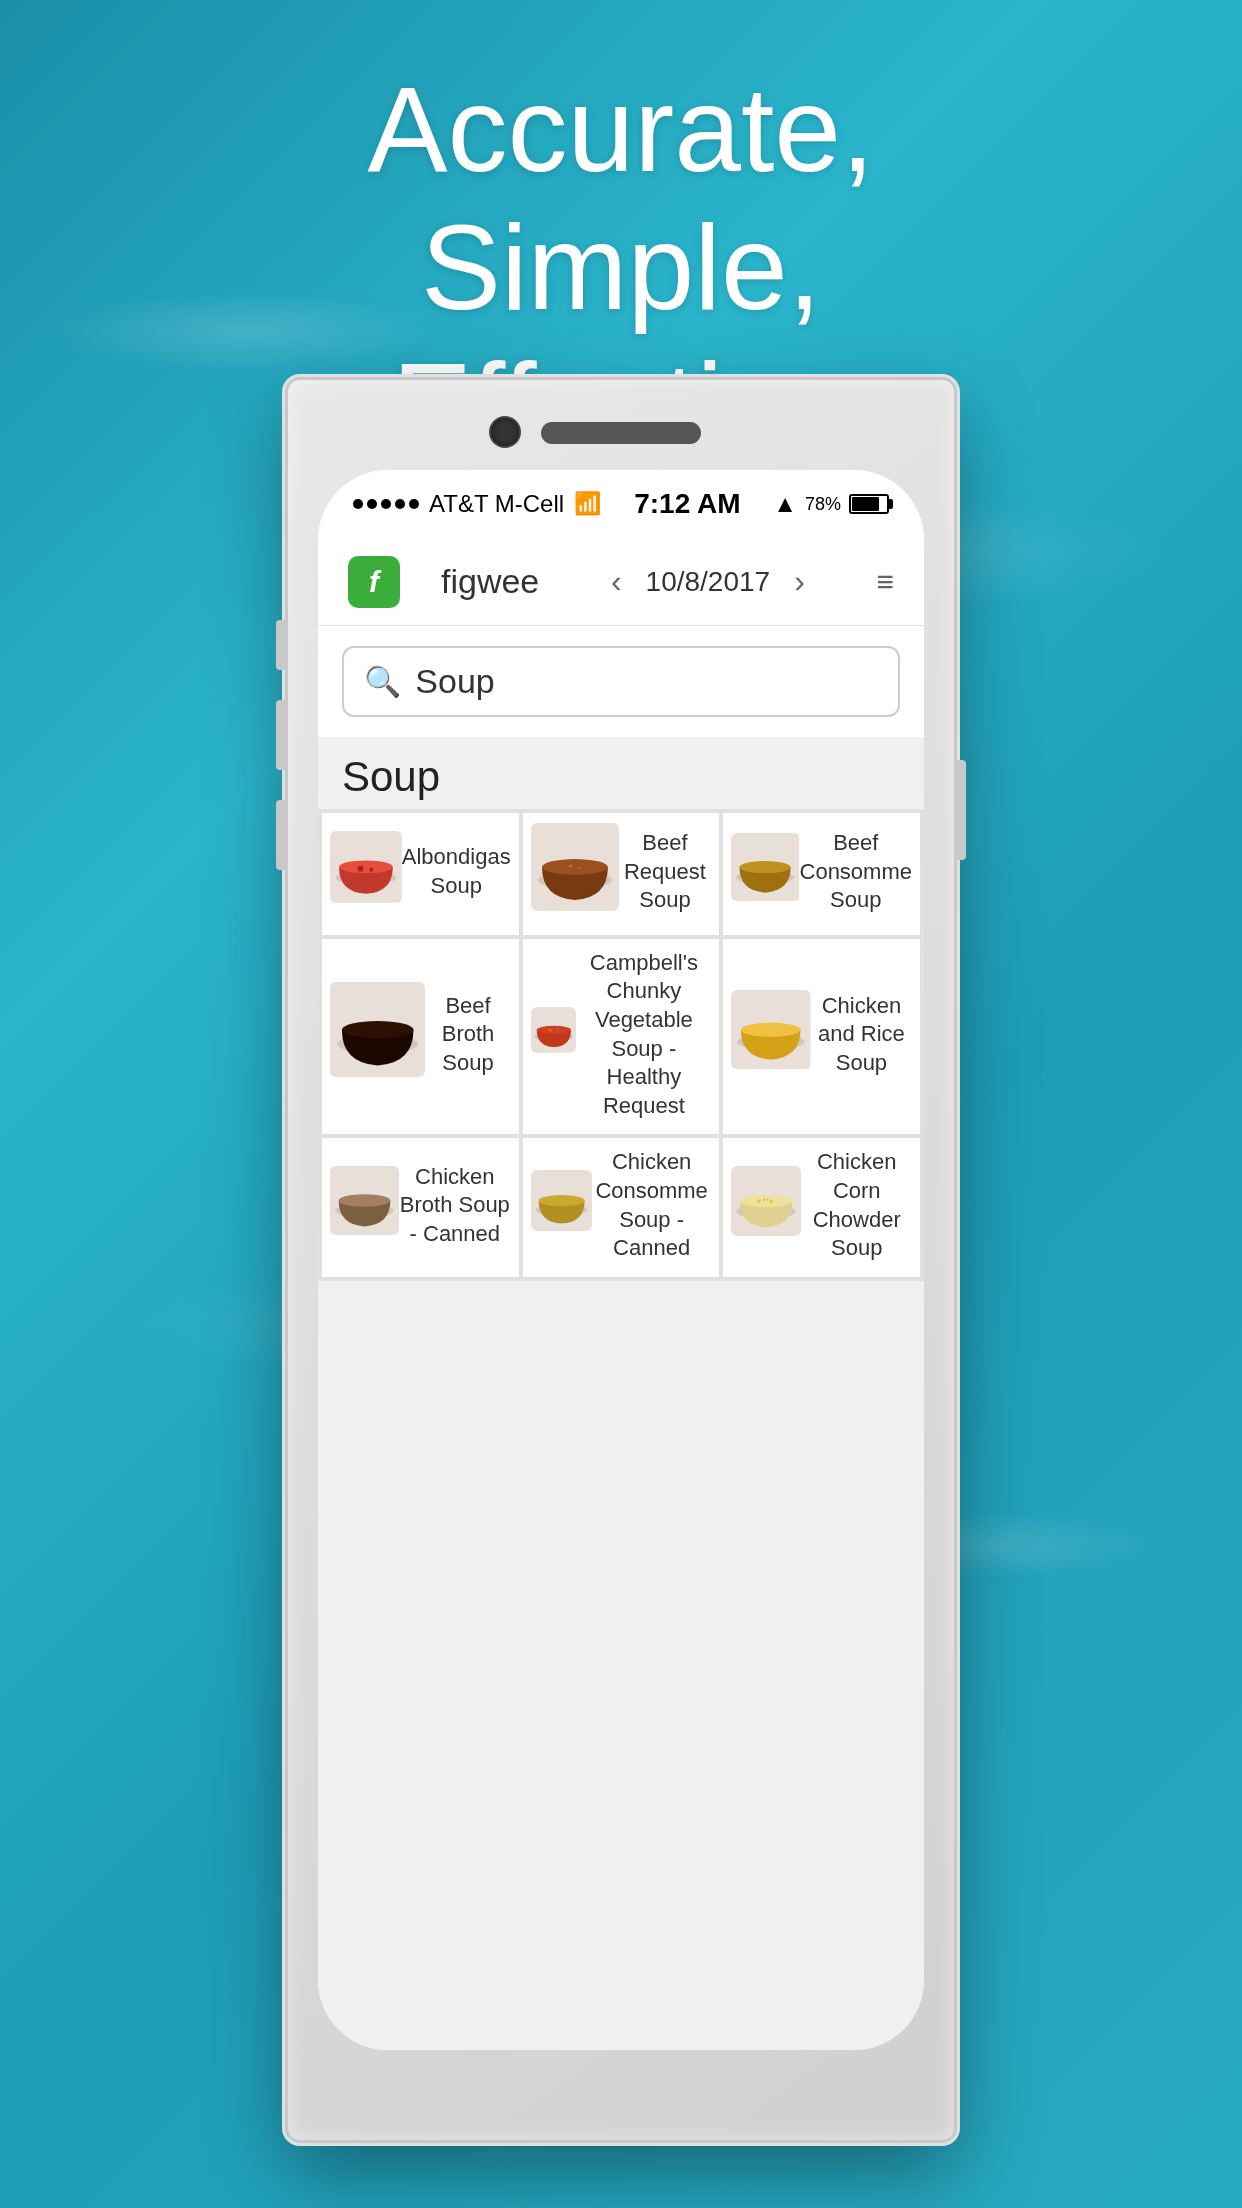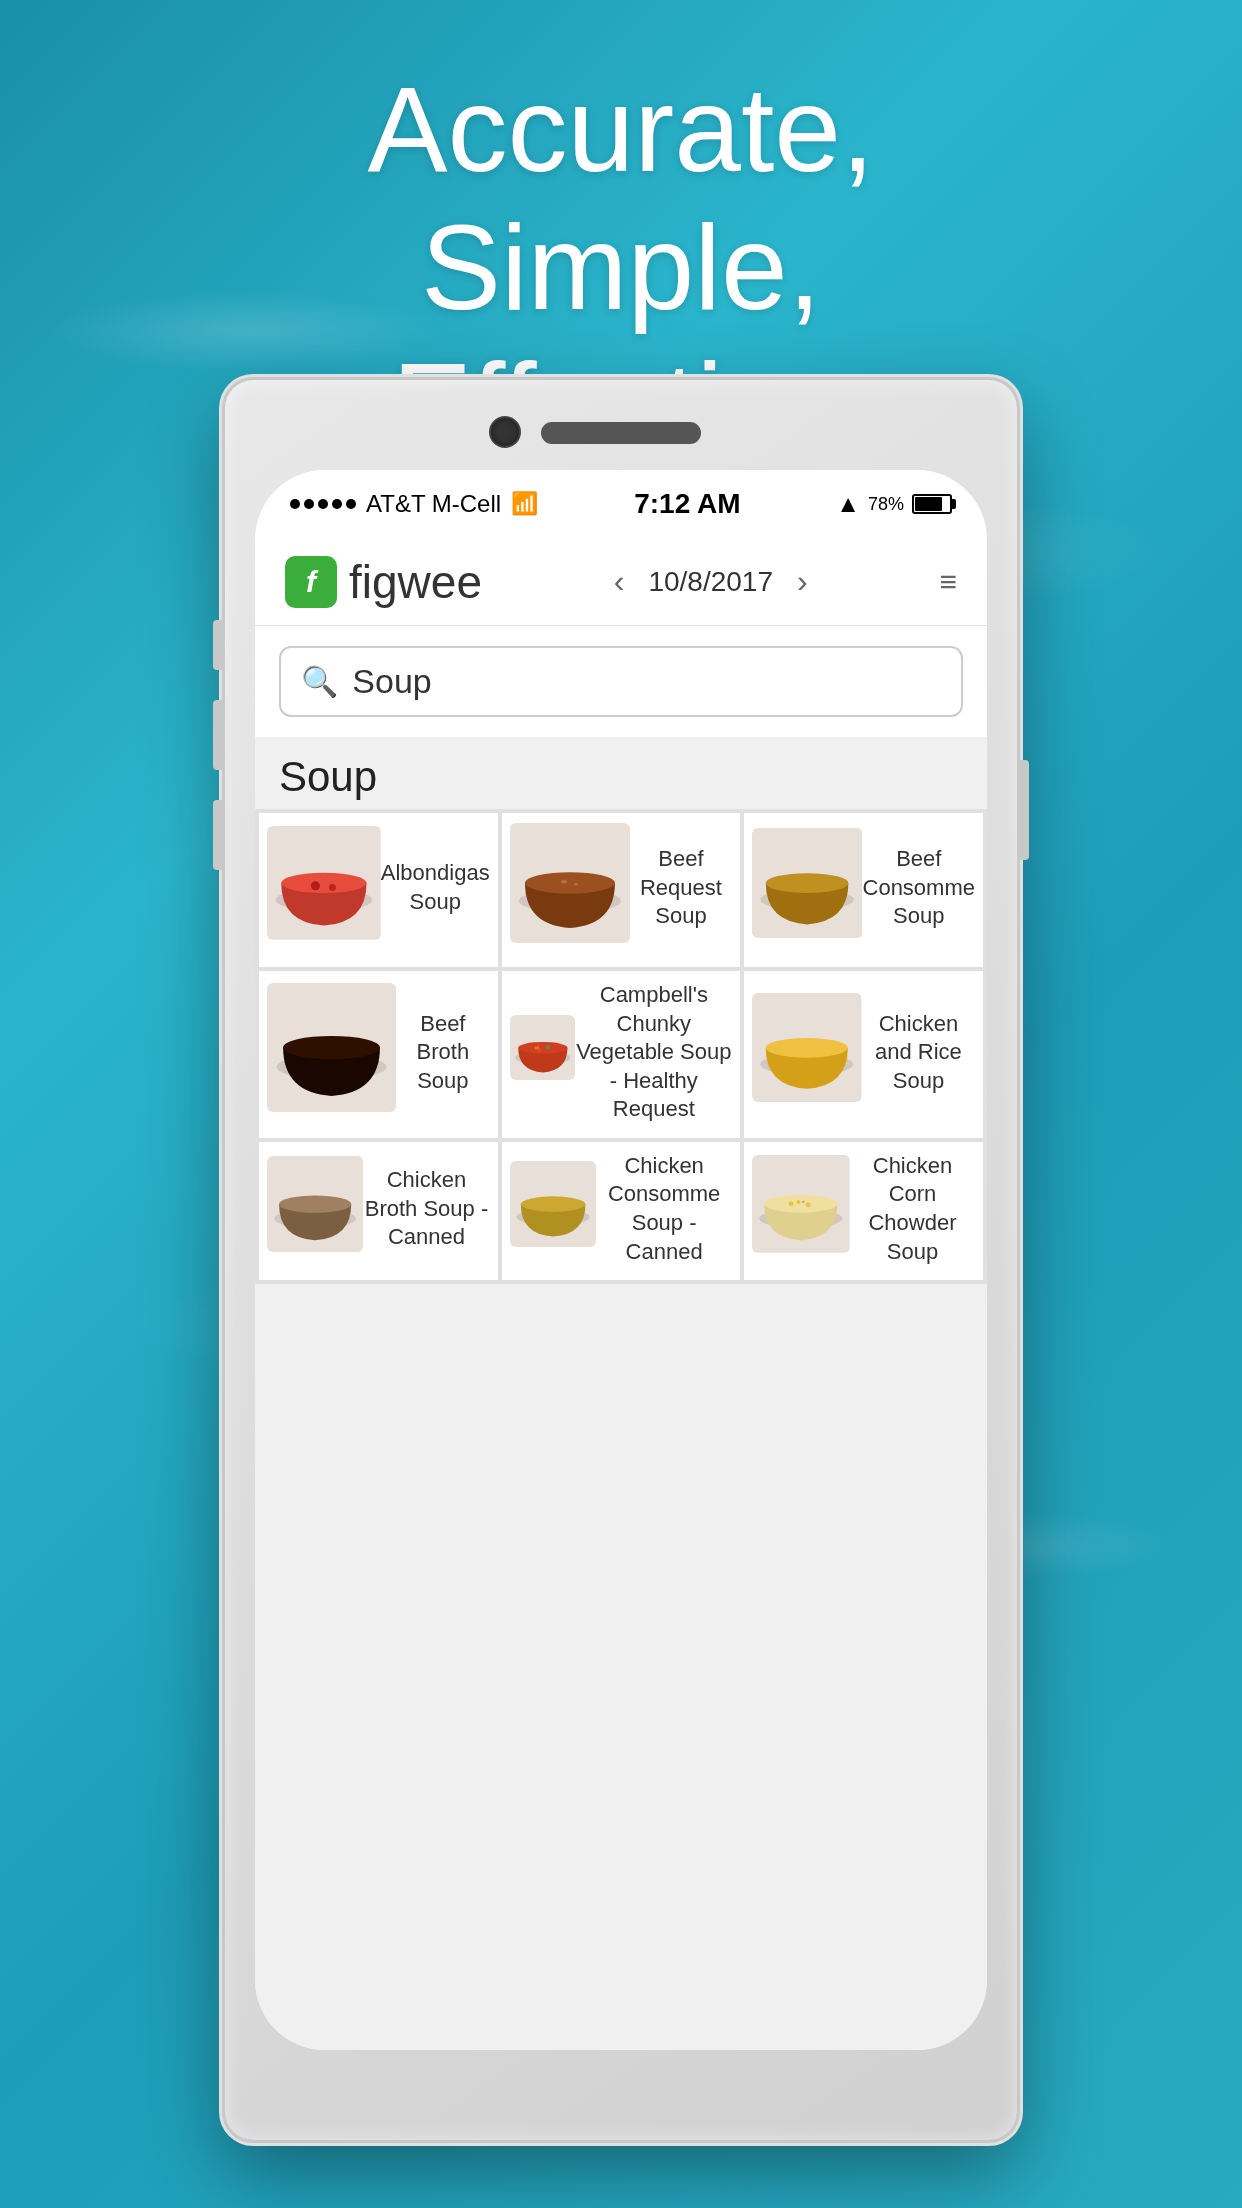--- a/index.html
+++ b/index.html
@@ -50,24 +50,24 @@
       line-height: 1.15;
       text-shadow: 0 2px 8px rgba(0,0,0,0.15);
     }
 
     
     .phone-frame {
       position: absolute;
       top: 380px;
       left: 50%;
       transform: translateX(-50%);
-      width: 792px;
+      width: 666px;
       height: 1760px;
       background: linear-gradient(145deg, #e8e8e8, #d0d0d0);
-      border-radius: 28px;
+      border-radius: 12px;
       box-shadow:
         0 0 0 3px #c8c8c8,
         0 0 0 6px #e0e0e0,
         0 30px 80px rgba(0,0,0,0.4),
         inset 0 0 20px rgba(255,255,255,0.5);
       z-index: 5;
     }
 
     
     .phone-screen {
@@ -256,23 +256,24 @@
       display: flex;
       align-items: center;
       justify-content: center;
       color: white;
       font-size: 30px;
       font-weight: 700;
       font-style: italic;
     }
 
     .logo-text {
-      font-size: 46px;
+      font-size: 34px;
       color: #333;
       font-weight: 300;
+      margin-left: 29px;
     }
 
     .nav-date-group {
       display: flex;
       align-items: center;
       gap: 24px;
     }
 
     .nav-arrow {
       font-size: 32px;

